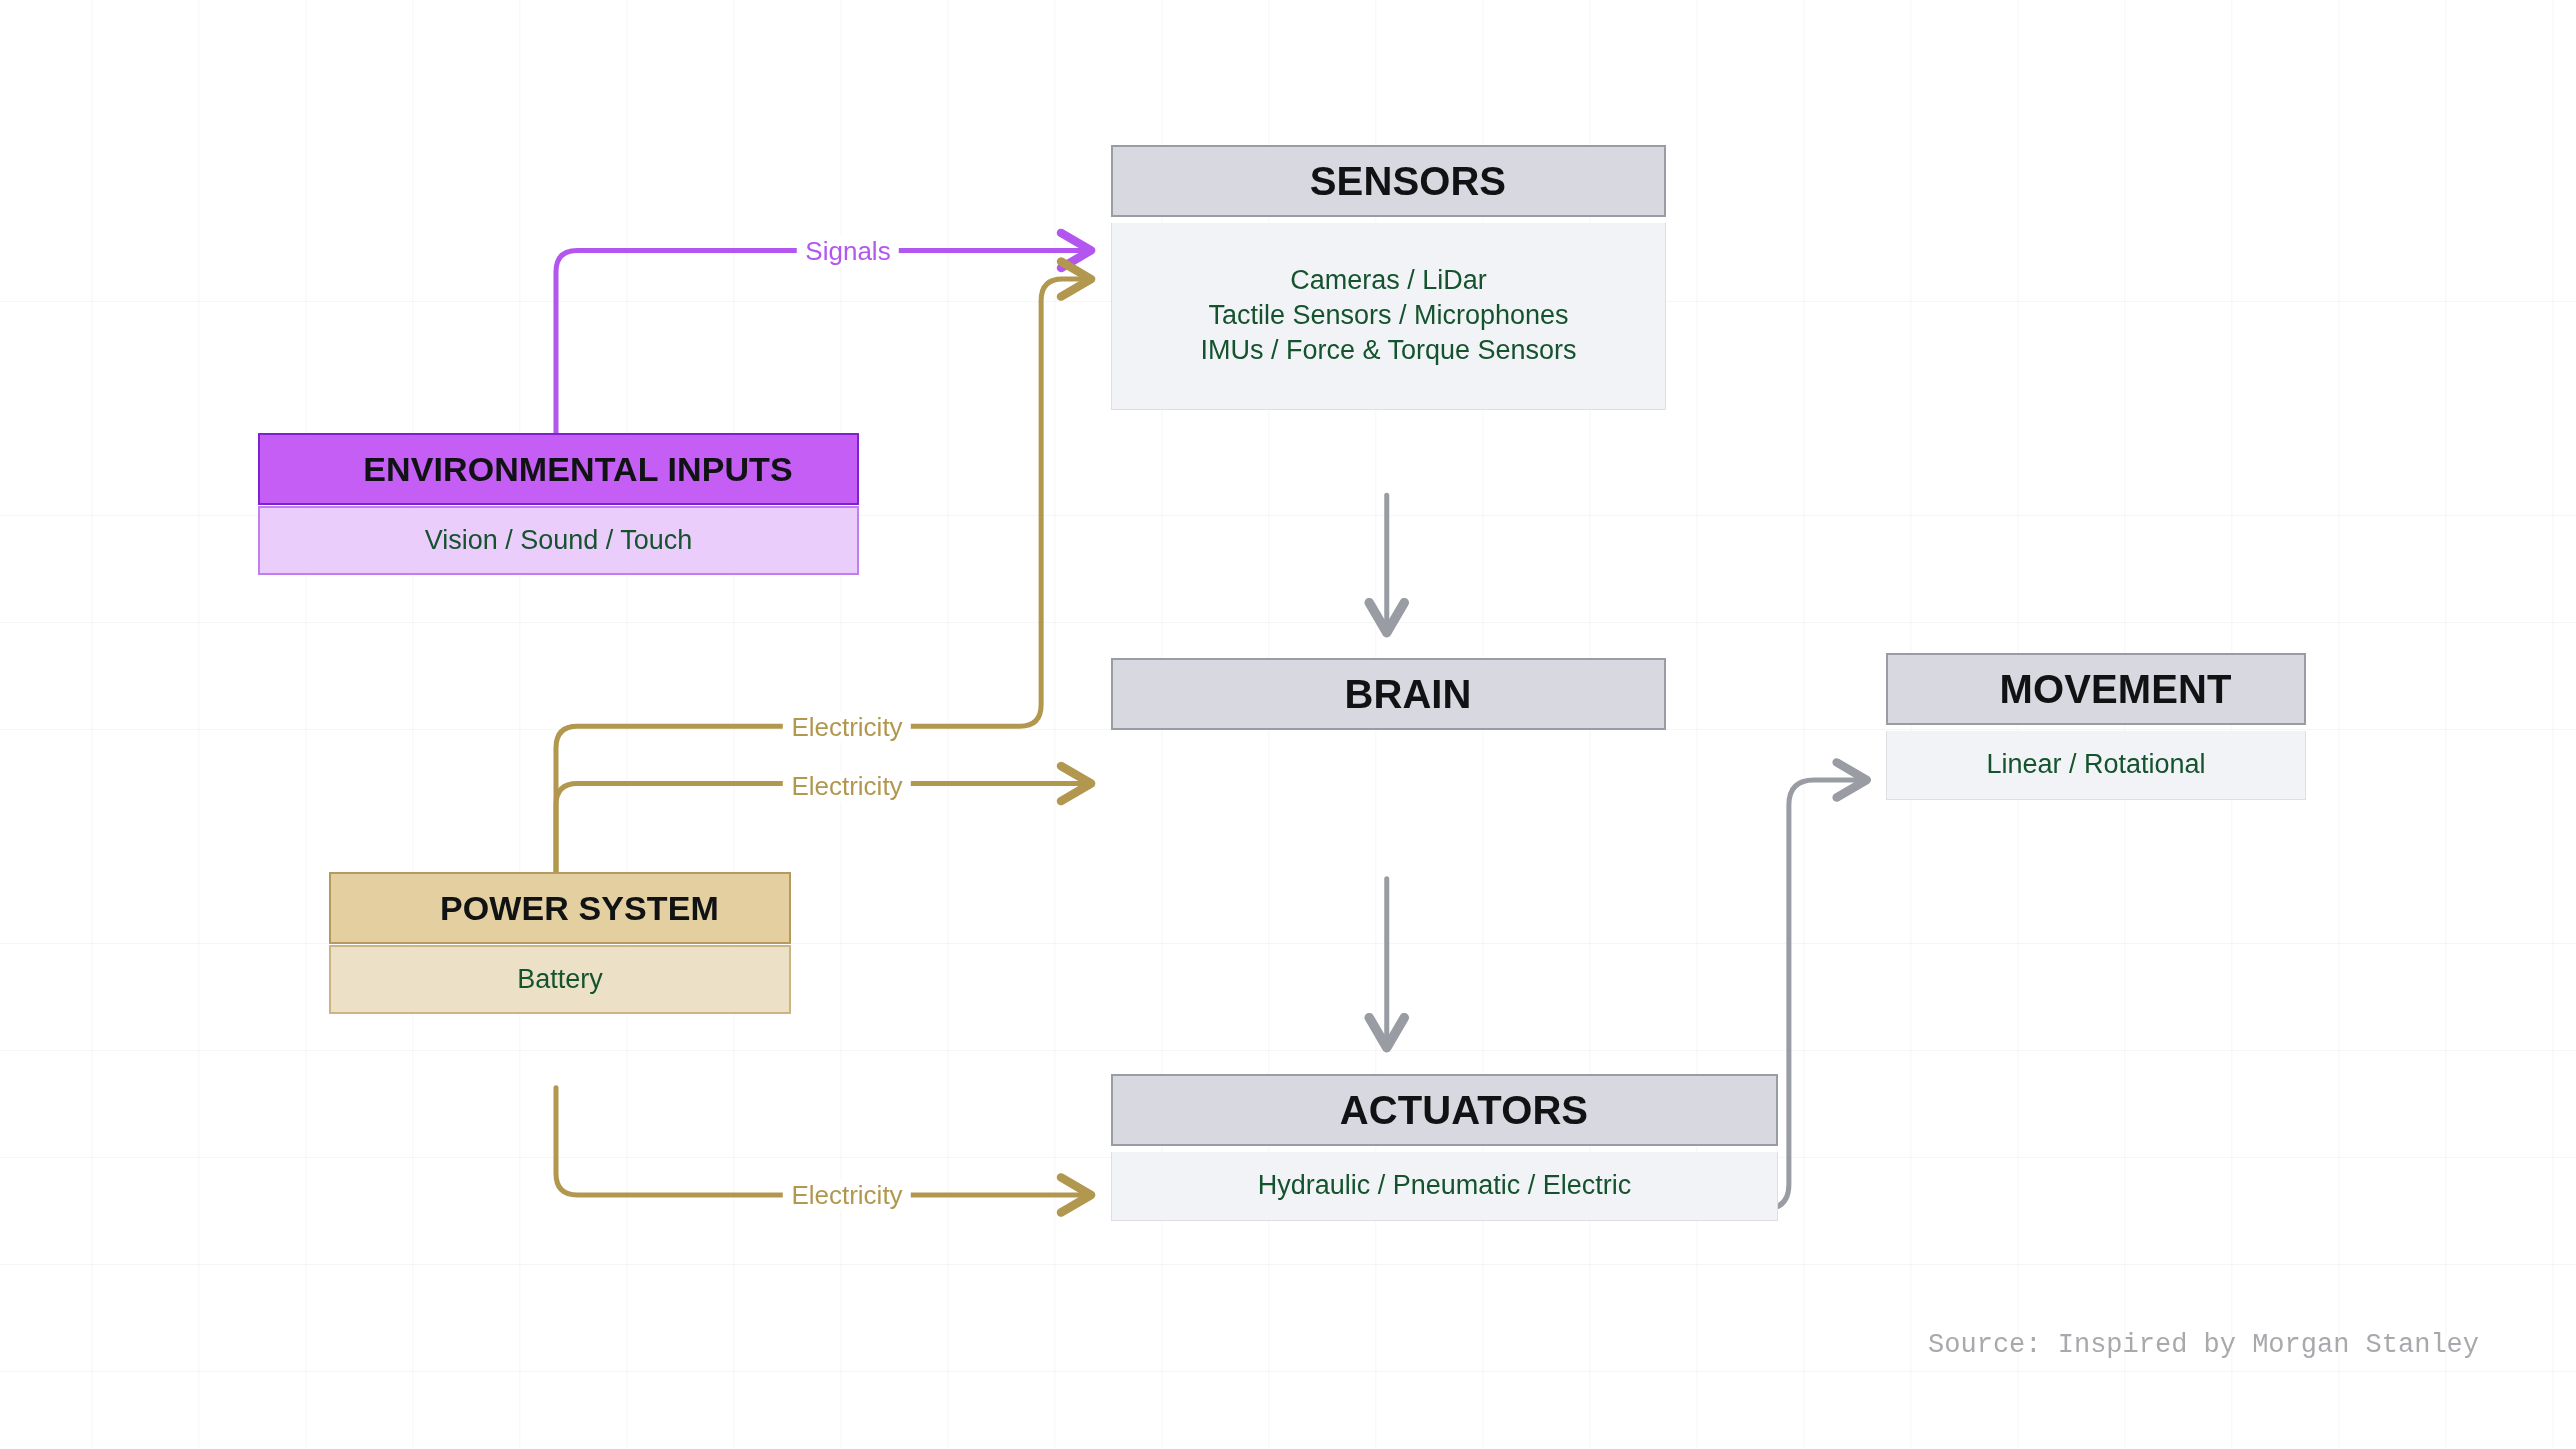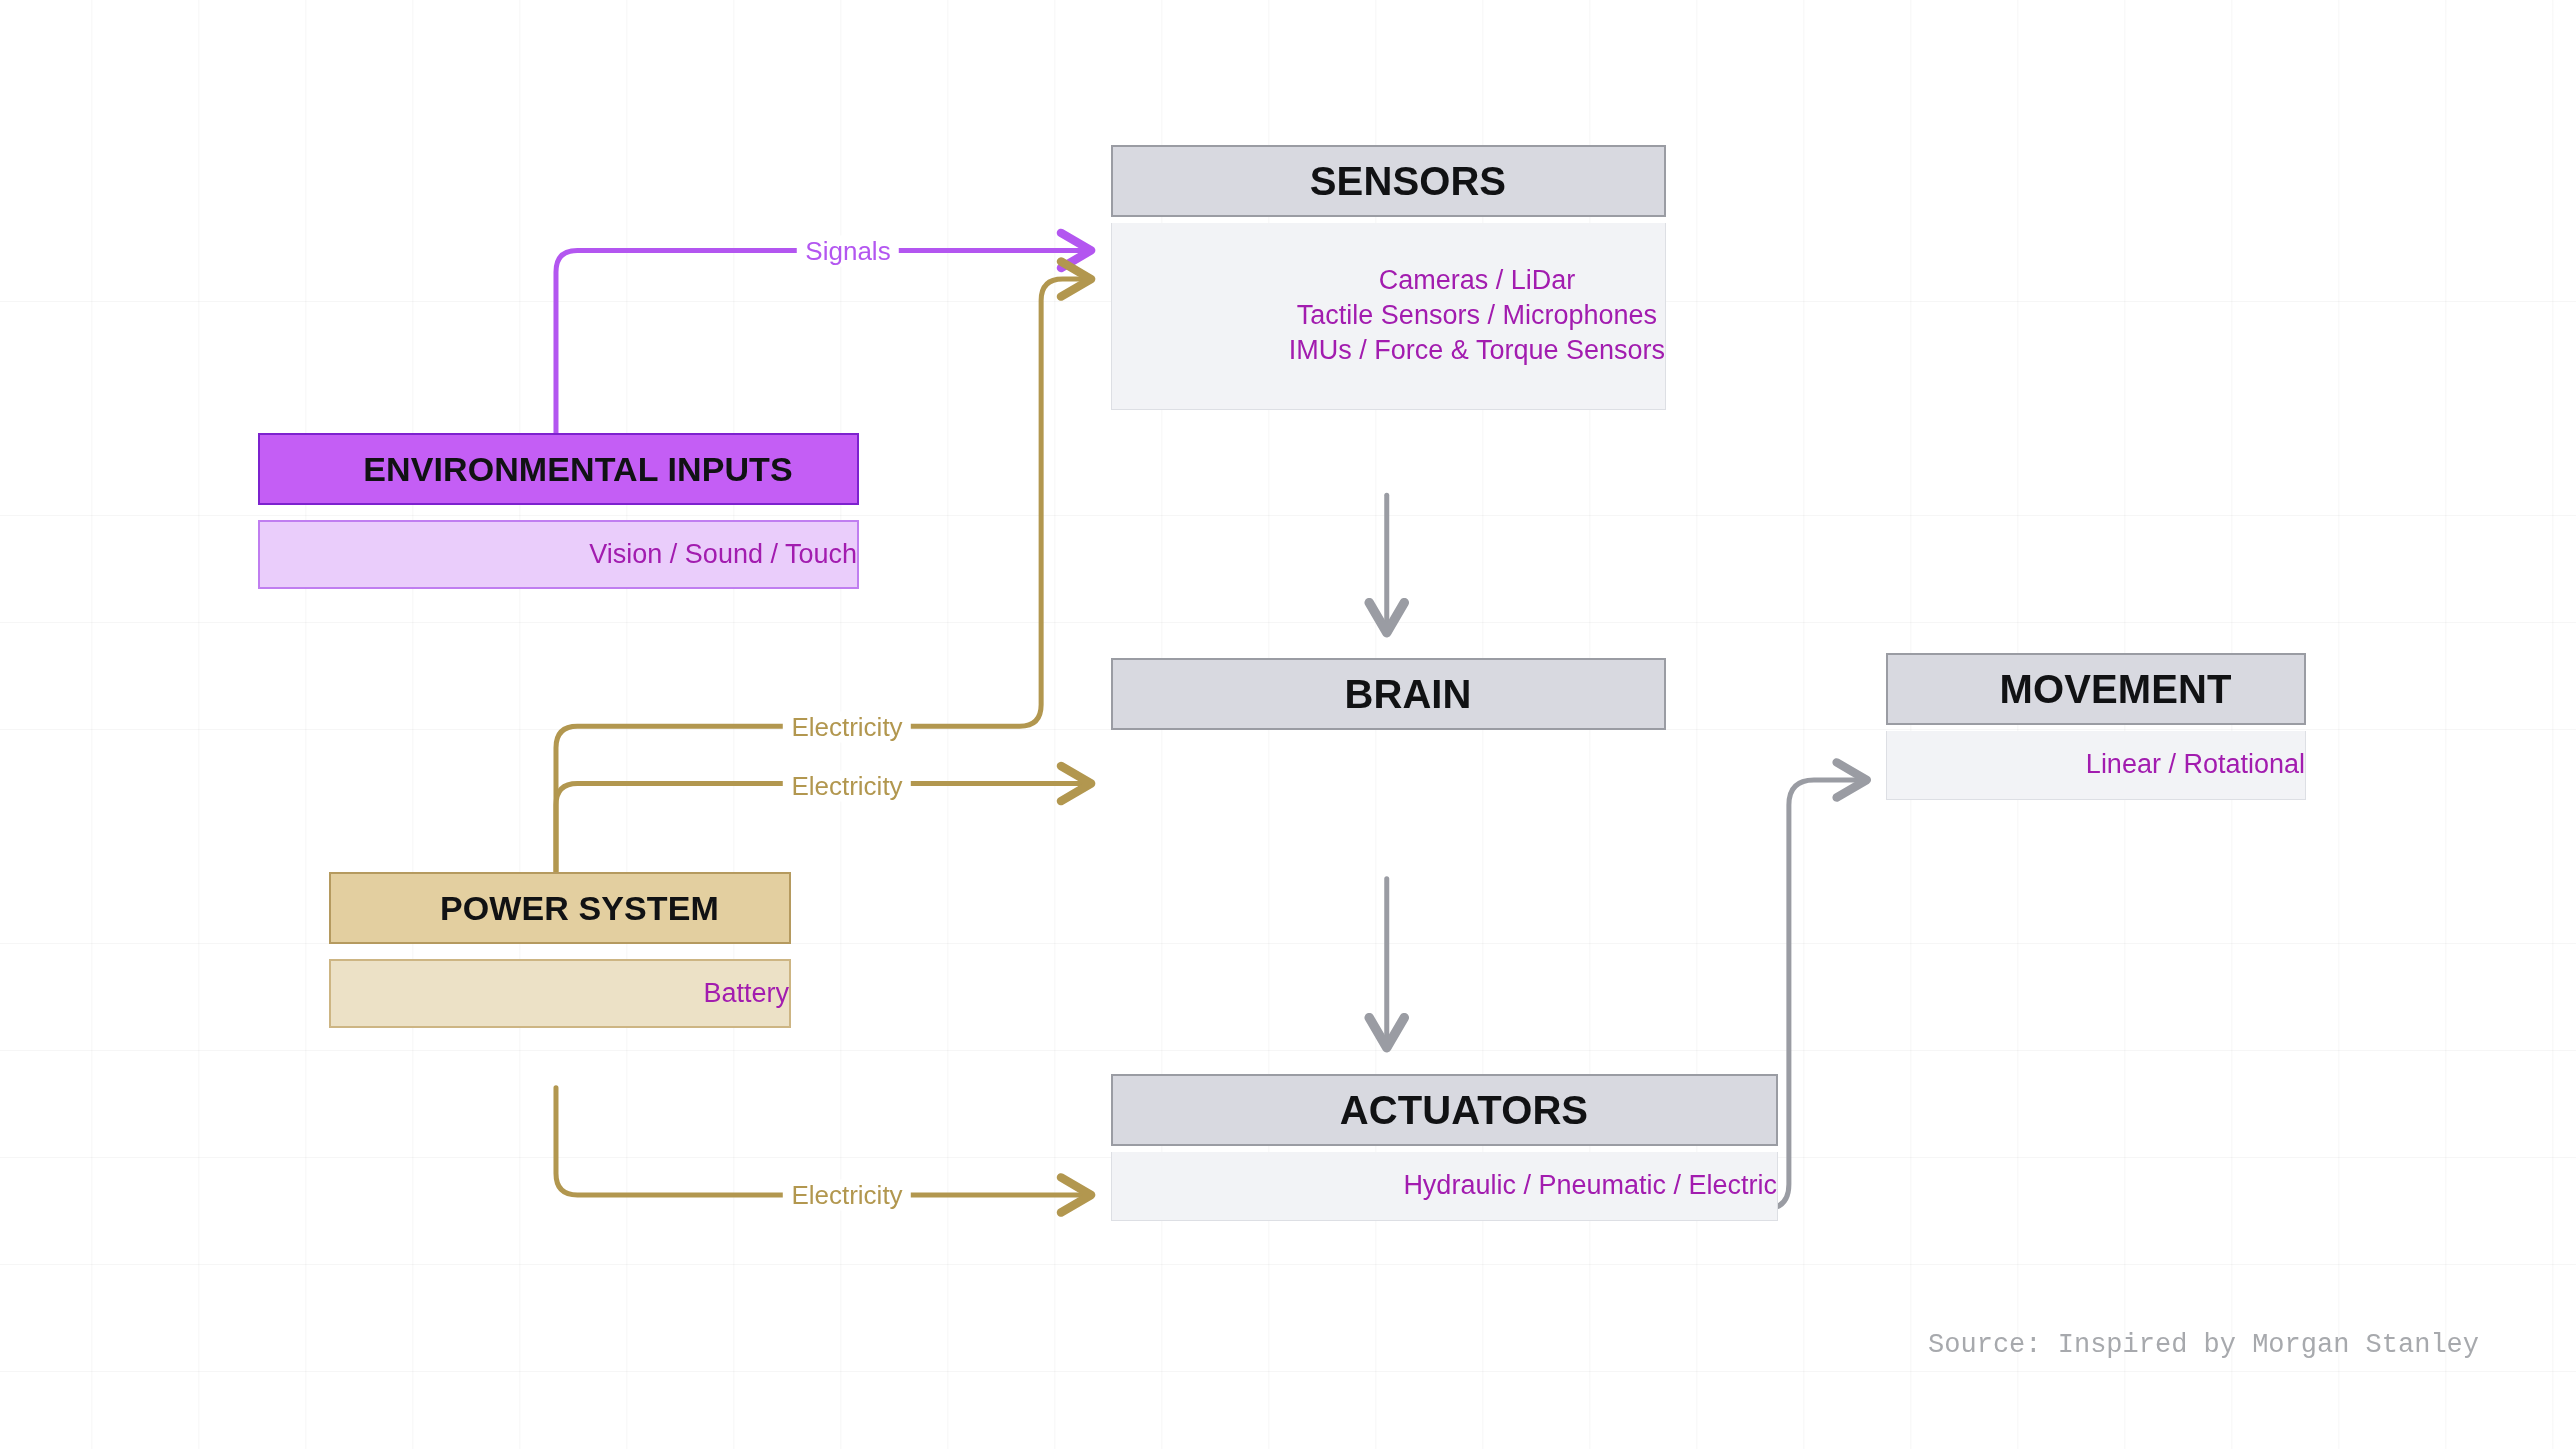--- a/index.html
+++ b/index.html
@@ -29,23 +29,23 @@
     width:100%;
     display:flex; align-items:center; justify-content:center;
     text-align:center;
     font-weight:700;
     letter-spacing:0.1px;
     color:#111214;
     padding-left:39px;
   }
   .node-body {
     width:100%;
-    display:flex; align-items:center; justify-content:flex-end;
+    display:flex; align-items:center; justify-content:center;
     text-align:center;
-    color:#a21caf;
+    color:#14532d;
     line-height:1.30;
   }
   
   .neutral .node-header {
     background:#d8d9e0;
     border:2.1px solid #9a9ca3;
     height:72px;
     font-size:40px;
   }
   .neutral .node-body {
@@ -72,21 +72,21 @@
     border:2.1px solid #b59a5f;
     height:72px;
     font-size:34px;
   }
   .gold .node-body {
     background:#ece1c6;
     border:2.1px solid #cdb583;
     font-size:27px;
   }
   .gap-8 { margin-top:5.7px; }
-  .gap-10 { margin-top:15px; }
+  .gap-10 { margin-top:1px; }
 
   
   #n-sensors   { left:1111px; top:145px;  width:555px; }
   #n-sensors  .node-body { height:187px; }
   #n-brain     { left:1111px; top:658px;  width:555px; }
   #n-brain    .node-body { height:69px; }
   #n-actuators { left:1111px; top:1074px; width:667px; }
   #n-actuators .node-body { height:69px; }
   #n-movement  { left:1886px; top:653px;  width:420px; }
   #n-movement .node-body { height:69px; }

